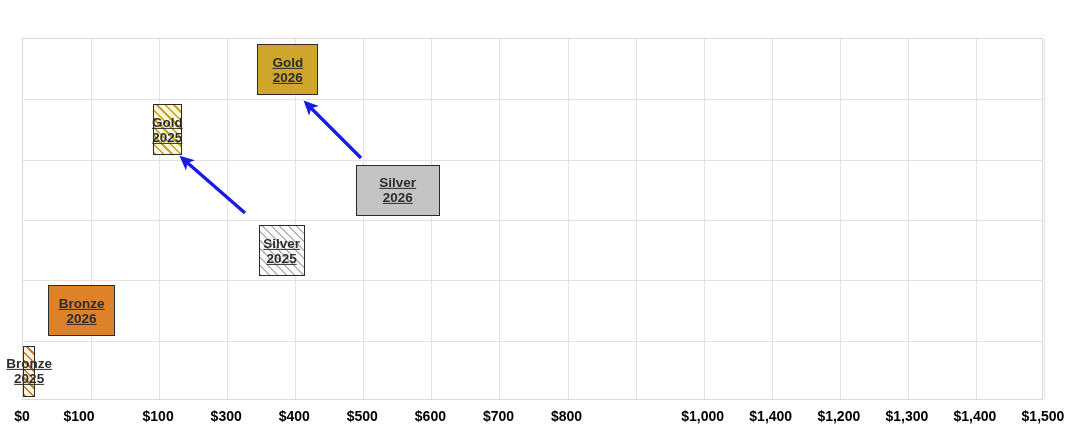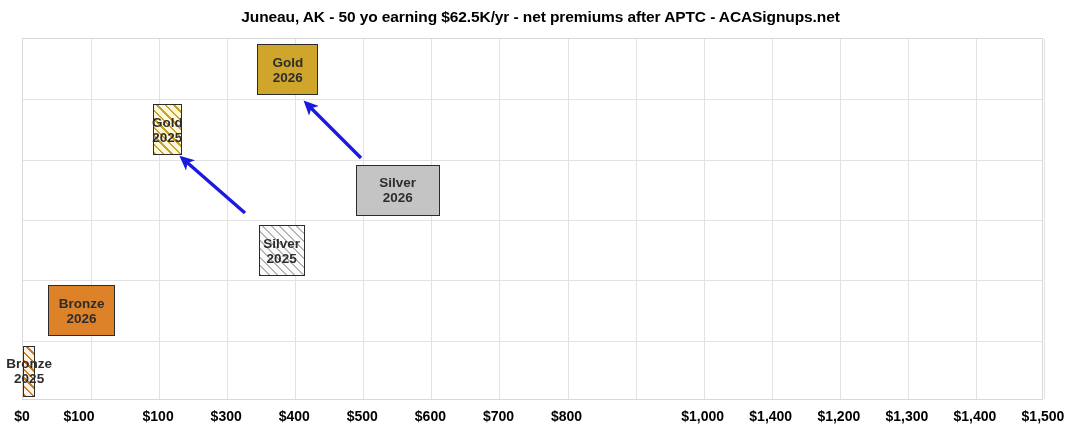--- a/index.html
+++ b/index.html
@@ -31,20 +31,21 @@
   .bar{
     position:absolute;box-sizing:border-box;
     border:1.5px solid #2b2b2b;
   }
   .bar-label{
     position:absolute;left:50%;top:50%;
     transform:translate(-50%,-50%);
     text-align:center;font-size:13.5px;font-weight:bold;
     color:#2d2d2d;line-height:1.12;white-space:nowrap;
     pointer-events:none;
+    text-decoration:underline;
   }
   .bar-label .ln{display:block;}
 
   .fill-gold26{background:#cfa62b;}
   .fill-silver26{background:#c4c4c4;}
   .fill-bronze26{background:#dd8228;}
 
   
   .fill-gold25{
     background-color:#fdf8dc;
@@ -70,21 +71,20 @@
   .xtick{
     position:absolute;top:6px;transform:translateX(-50%);
     font-size:14px;font-weight:bold;color:#000;white-space:nowrap;
   }
 </style>
 </head>
 <body>
 
 <div id="chart-root">
 
-  <div class="chart-title">Juneau, AK - 50 yo earning $62.5K/yr - net premiums after APTC - ACASignups.net</div>
 
   <div class="plot" id="plot">
     <div id="gridlines">
         <div class="gridline-v" style="left: 68.0667px;"></div>
         <div class="gridline-v" style="left: 136.133px;"></div>
         <div class="gridline-v" style="left: 204.2px;"></div>
         <div class="gridline-v" style="left: 272.267px;"></div>
         <div class="gridline-v" style="left: 340.333px;"></div>
         <div class="gridline-v" style="left: 408.4px;"></div>
         <div class="gridline-v" style="left: 476.467px;"></div>

